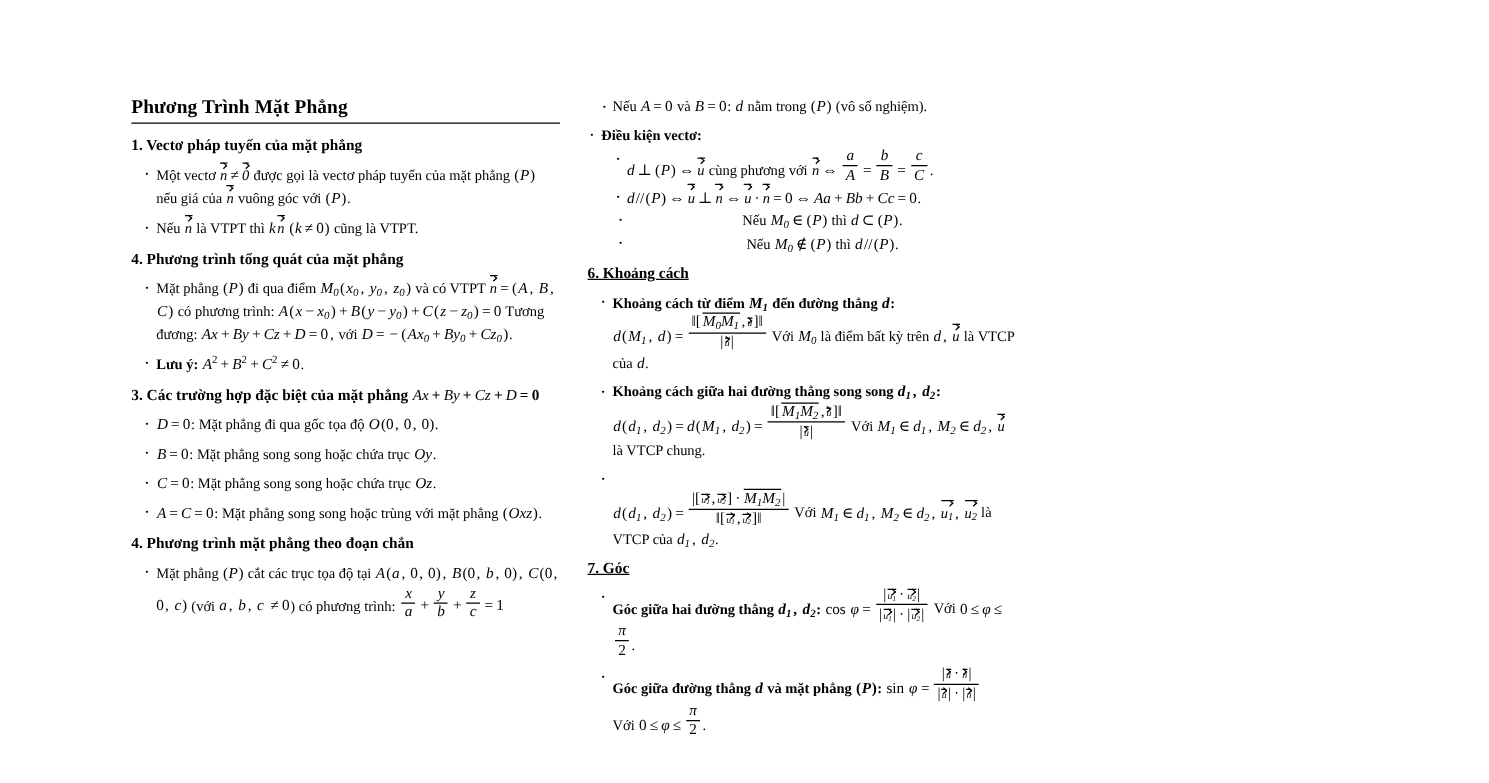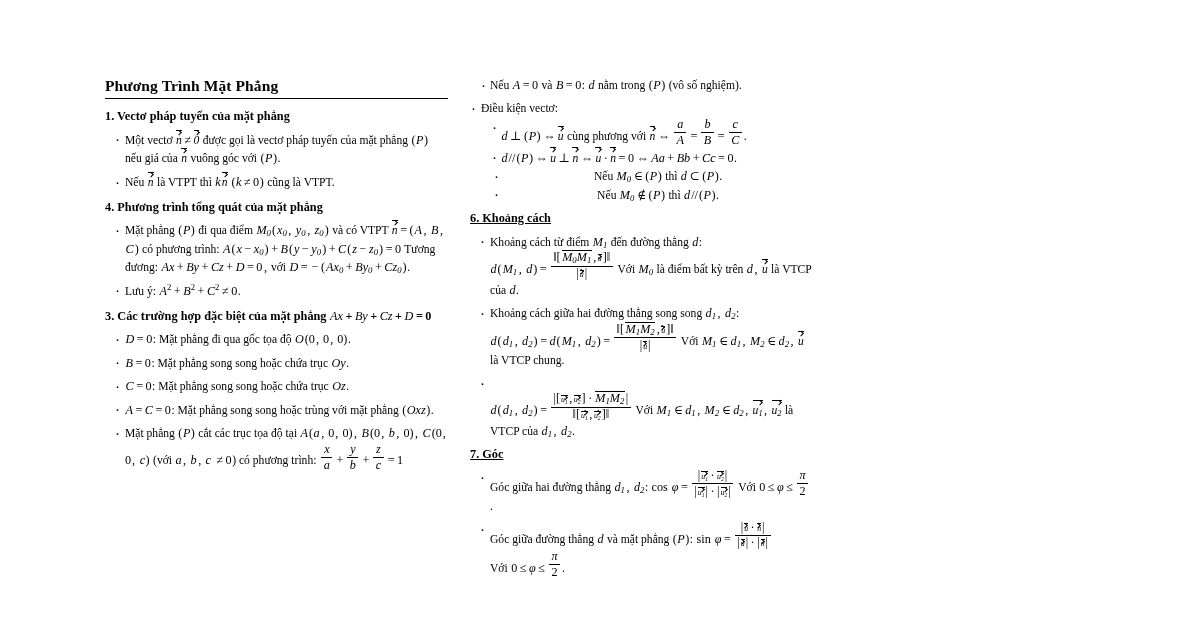--- a/index.html
+++ b/index.html
@@ -93,21 +93,21 @@
   ul.lvl2 > li::before,
   ul.lvl3 > li::before {
     content: "\00B7";
     position: absolute;
     left: 1px;
     top: -0.5px;
     font-size: 15px;
     line-height: 1.38;
   }
   li.nogap { margin-top: 1px; }
-  .b { font-weight: normal; }
+  .b { font-weight: bold; }
 
   
   .mathi {
     font-family: "Liberation Serif", "DejaVu Serif", serif;
     font-style: italic;
     font-size: 12.2px;
     padding: 0 0.5px;
   }
   .mathr {
     font-family: "Liberation Serif", "DejaVu Serif", serif;
@@ -225,20 +225,21 @@
       </ul>
 
       <div class="sec-head"><span>3. Các trường hợp đặc biệt của mặt phẳng</span> <span class="mathi">Ax</span><span class="op">+</span><span class="mathi">By</span><span class="op">+</span><span class="mathi">Cz</span><span class="op">+</span><span class="mathi">D</span><span class="op">=</span><span class="mathr">0</span></div>
       <ul class="lvl1">
         <li><span class="mathi">D</span><span class="op">=</span><span class="mathr">0</span>: Mặt phẳng đi qua gốc tọa độ <span class="mathi">O</span><span class="mathr">(0<span class="opn">,</span> 0<span class="opn">,</span> 0)</span>.</li>
         <li><span class="mathi">B</span><span class="op">=</span><span class="mathr">0</span>: Mặt phẳng song song hoặc chứa trục <span class="mathi">Oy</span>.</li>
         <li><span class="mathi">C</span><span class="op">=</span><span class="mathr">0</span>: Mặt phẳng song song hoặc chứa trục <span class="mathi">Oz</span>.</li>
         <li><span class="mathi">A</span><span class="op">=</span><span class="mathi">C</span><span class="op">=</span><span class="mathr">0</span>: Mặt phẳng song song hoặc trùng với mặt phẳng <span class="mathr">(<span class="mathi">Oxz</span>)</span>.</li>
       </ul>
 
+      <div class="sec-head">4. Phương trình mặt phẳng theo đoạn chắn</div>
       <ul class="lvl1">
         <li>Mặt phẳng <span class="mathr">(<span class="mathi">P</span>)</span> cắt các trục tọa độ tại <span class="mathi">A</span><span class="mathr">(<span class="mathi">a</span><span class="opn">,</span> 0<span class="opn">,</span> 0)</span><span class="opn">,</span> <span class="mathi">B</span><span class="mathr">(0<span class="opn">,</span> <span class="mathi">b</span><span class="opn">,</span> 0)</span><span class="opn">,</span> <span class="mathi">C</span><span class="mathr">(0<span class="opn">,</span> 0<span class="opn">,</span> <span class="mathi">c</span>)</span> (với <span class="mathi">a</span><span class="opn">,</span> <span class="mathi">b</span><span class="opn">,</span> <span class="mathi">c</span> <span class="op">≠</span><span class="mathr">0</span>) có phương trình: <span class="frac"><span class="num"><span class="mathi">x</span></span><span class="den"><span class="mathi">a</span></span></span><span class="op">+</span><span class="frac"><span class="num"><span class="mathi">y</span></span><span class="den"><span class="mathi">b</span></span></span><span class="op">+</span><span class="frac"><span class="num"><span class="mathi">z</span></span><span class="den"><span class="mathi">c</span></span></span><span class="op">=</span><span class="mathr">1</span></li>
       </ul>
 
     </div>
 
     <div class="col col-right">
 
       <ul class="lvl2" style="margin-top:0">
         <li style="margin-top:0">Nếu <span class="mathi">A</span><span class="op">=</span><span class="mathr">0</span> và <span class="mathi">B</span><span class="op">=</span><span class="mathr">0</span>: <span class="mathi">d</span> nằm trong <span class="mathr">(<span class="mathi">P</span>)</span> (vô số nghiệm).</li>

